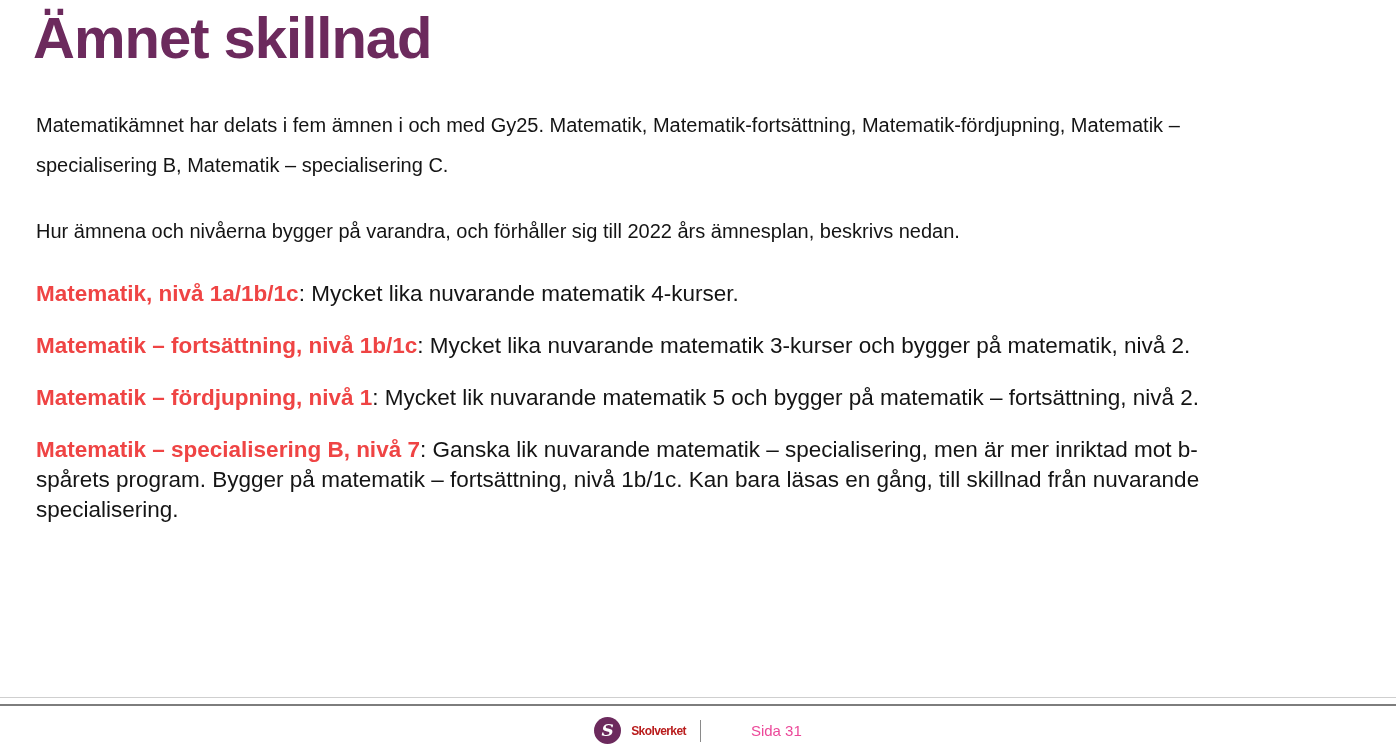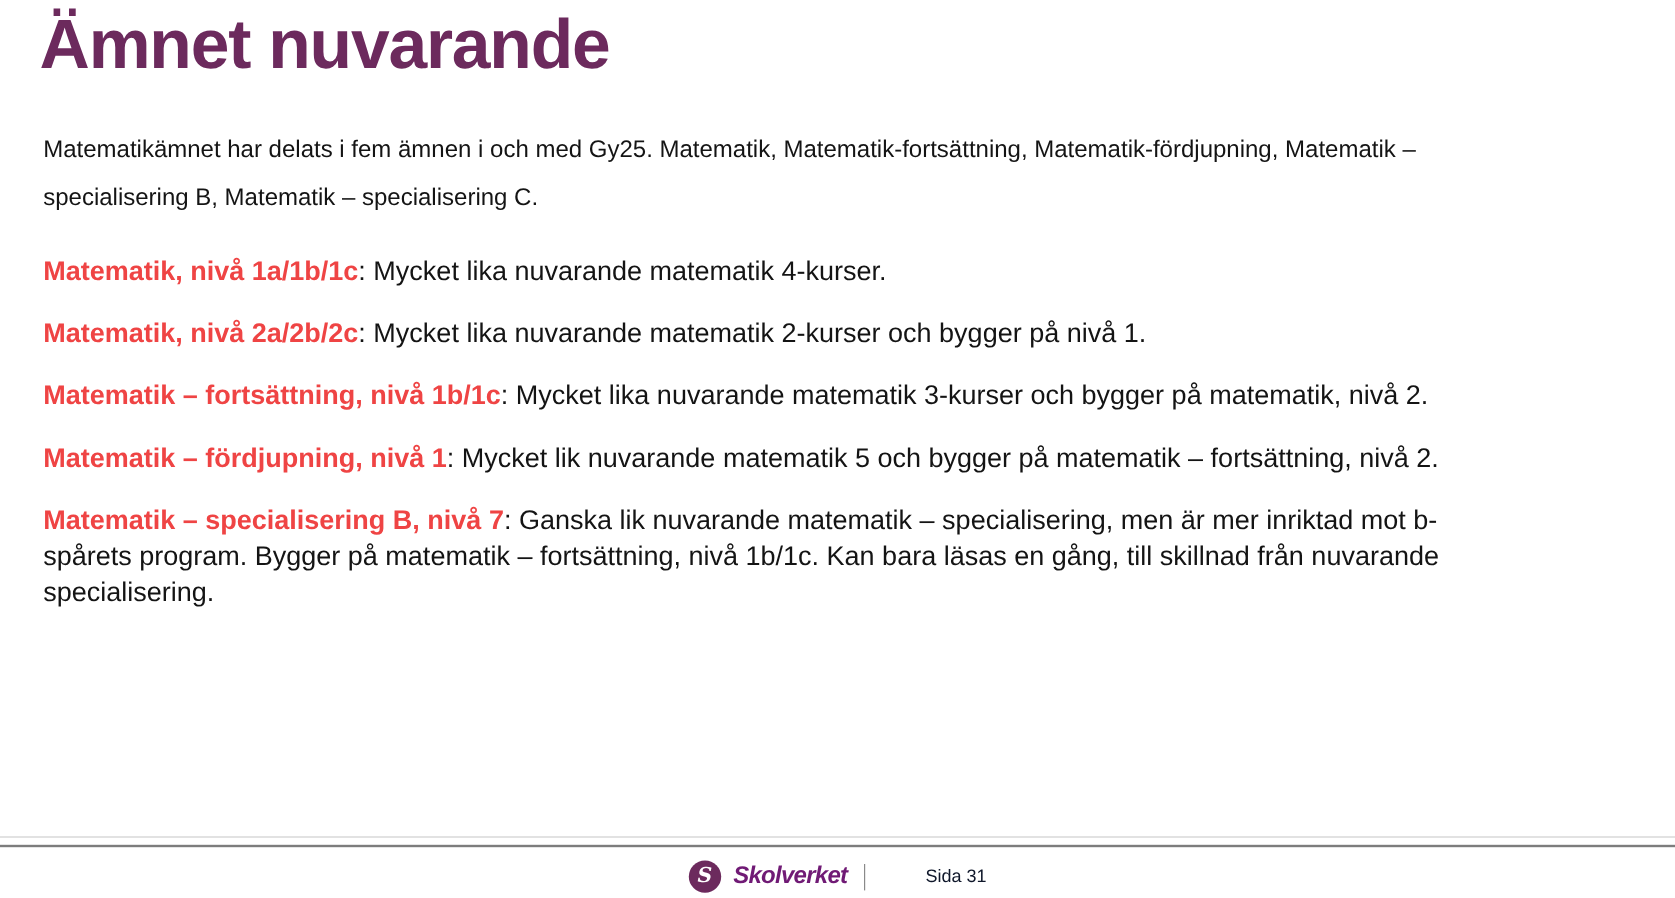--- a/index.html
+++ b/index.html
@@ -56,42 +56,41 @@
     width: 27px; height: 27px; border-radius: 50%;
     background: #6c2a5d;
   }
   .logo-circle .logo-letter {
     font-family: "DejaVu Serif", serif;
     font-style: italic; font-weight: 700;
     font-size: 17px; color: #ffffff;
     transform: translateY(-1px);
   }
   .brand-wordmark {
-    font-size: 20px; font-weight: 700; letter-spacing: -0.6px;
-    color: #701a75;
-    font-style: italic;
+    font-size: 12px; font-weight: 700; letter-spacing: -0.6px;
+    color: #b91c1c;
   }
   .footer-vdiv { width: 1px; height: 22px; background: #8a8a8a; margin: 0 4px; }
-  .page-number { font-size: 15px; color: #0f172a; margin-left: 36px; }
+  .page-number { font-size: 15px; color: #ec4899; margin-left: 36px; }
 </style>
 </head>
 <body>
 
 <div class="slide">
 
-  <h1 class="slide-title">Ämnet nuvarande</h1>
+  <h1 class="slide-title">Ämnet skillnad</h1>
 
   <div class="content">
 
     <p class="intro">Matematikämnet har delats i fem ämnen i och med Gy25. Matematik, Matematik-fortsättning, Matematik-fördjupning, Matematik – specialisering B, Matematik – specialisering C.</p>
 
+    <p class="intro second">Hur ämnena och nivåerna bygger på varandra, och förhåller sig till 2022 års ämnesplan, beskrivs nedan.</p>
 
     <p class="def"><strong>Matematik, nivå 1a/1b/1c</strong><span>: Mycket lika nuvarande matematik 4-kurser.</span></p>
 
-    <p class="def"><strong>Matematik, nivå 2a/2b/2c</strong><span>: Mycket lika nuvarande matematik 2-kurser och bygger på nivå 1.</span></p>
 
     <p class="def"><strong>Matematik – fortsättning, nivå 1b/1c</strong><span>: Mycket lika nuvarande matematik 3-kurser och bygger på matematik, nivå 2.</span></p>
 
 
     <p class="def"><strong>Matematik – fördjupning, nivå 1</strong><span>: Mycket lik nuvarande matematik 5 och bygger på matematik – fortsättning, nivå 2.</span></p>
 
     <p class="def"><strong>Matematik – specialisering B, nivå 7</strong><span>: Ganska lik nuvarande matematik – specialisering, men är mer inriktad mot b-spårets program. Bygger på matematik – fortsättning, nivå 1b/1c. Kan bara läsas en gång, till skillnad från nuvarande specialisering.</span></p>
 
 
   </div>

